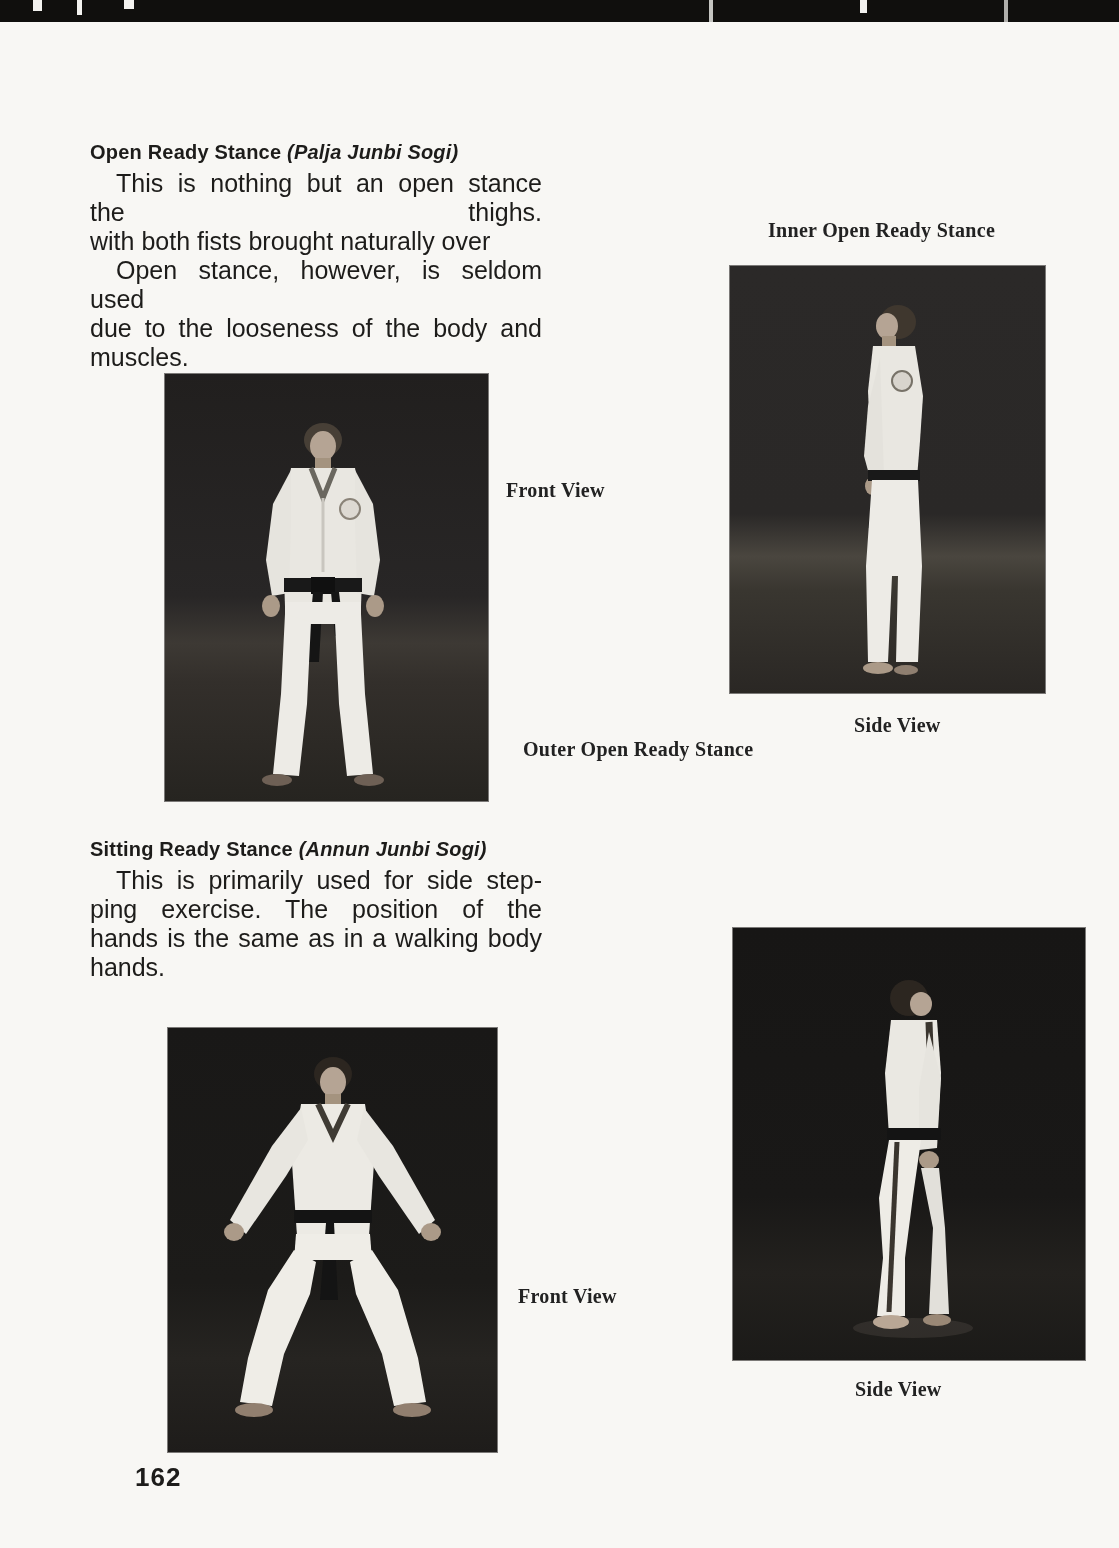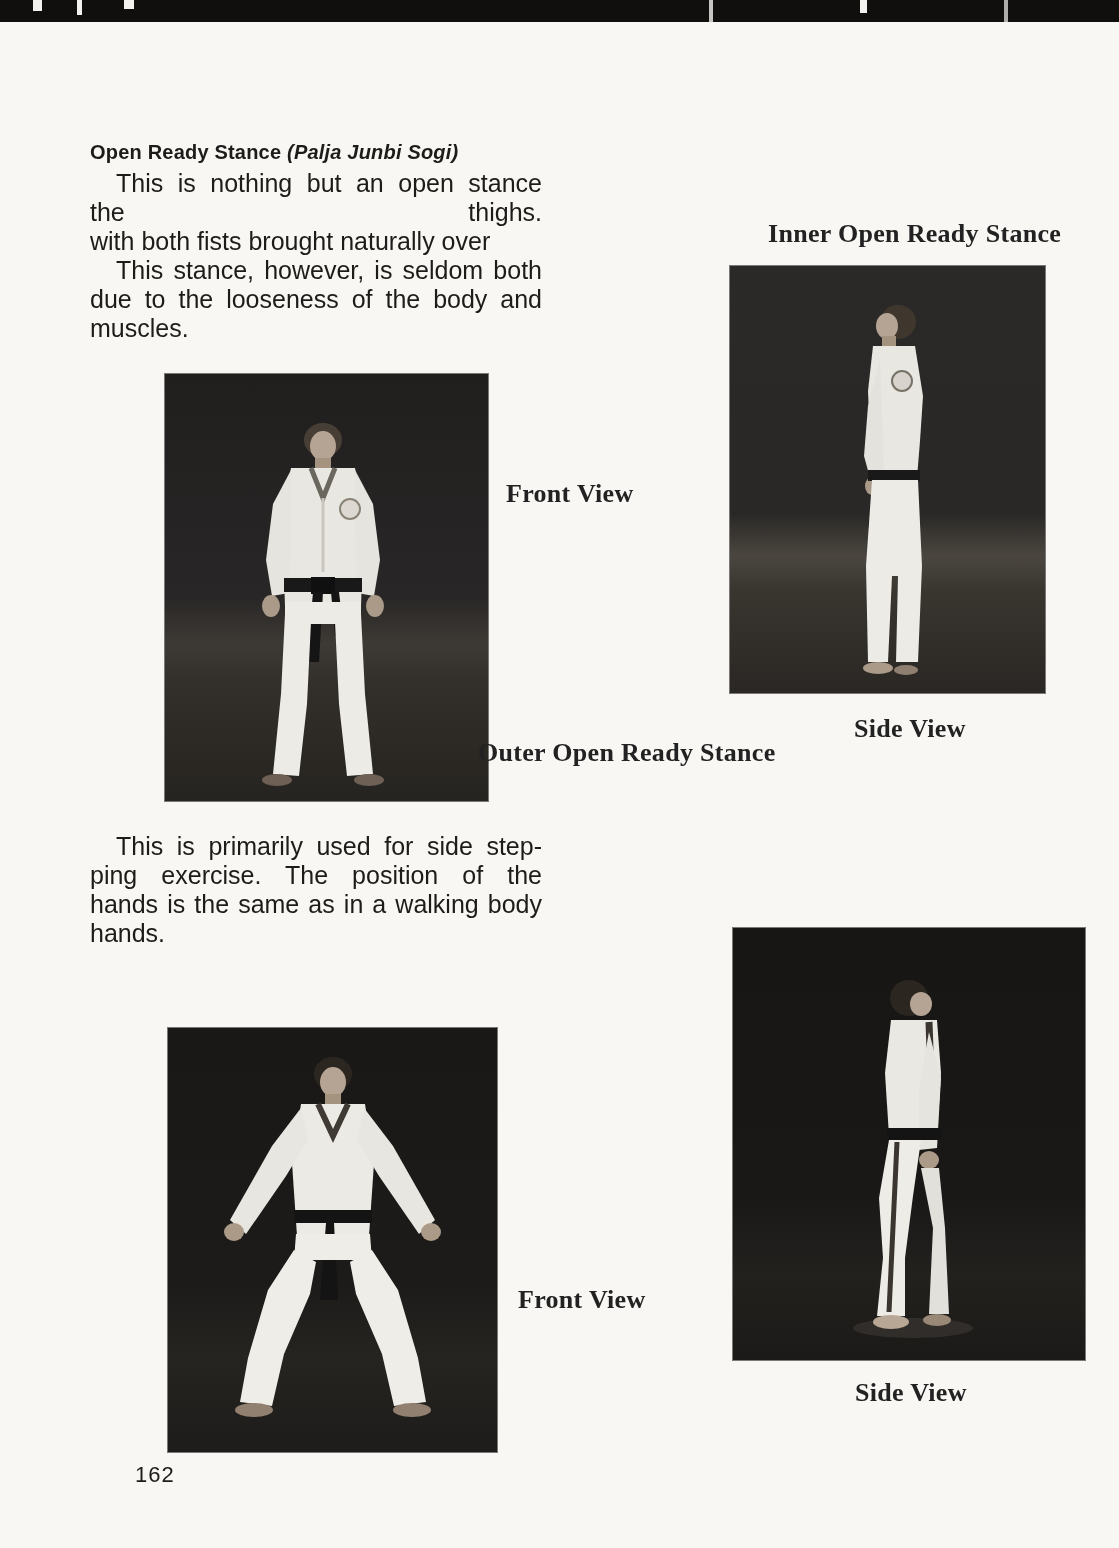--- a/index.html
+++ b/index.html
@@ -22,24 +22,24 @@
   }
   .heading .it{font-style:italic;font-weight:bold;}
   .para{font-size:25px;line-height:29px;margin-top:0;}
   .para .tline{text-align:justify;text-align-last:justify;white-space:normal;}
   .para .tline:last-child{text-align-last:left;}
   .para .tline:first-child{text-indent:26px;}
   
   .caption{
     position:absolute;
     font-family:"Liberation Serif", serif;
-    font-weight:bold;font-size:26px;color:#222;
+    font-weight:bold;font-size:20px;color:#222;
     letter-spacing:0.3px;white-space:nowrap;
   }
-  .pagenum{position:absolute;left:135px;top:1462px;font-size:22px;font-weight:normal;letter-spacing:1px;}
+  .pagenum{position:absolute;left:135px;top:1462px;font-size:26px;font-weight:bold;letter-spacing:1px;}
   
   .photo{position:absolute;overflow:hidden;box-shadow:0 0 0 1px rgba(20,18,16,.55);}
   .photo svg{display:block;width:100%;height:100%;}
   .ph1{left:165px;top:374px;width:323px;height:427px;
        background:linear-gradient(180deg,#211f1e 0%,#282626 52%,#3d3934 63%,#332f2b 72%,#262420 100%);}
   .ph2{left:730px;top:266px;width:315px;height:427px;
        background:linear-gradient(180deg,#2b2928 0%,#2a2827 58%,#4a463f 68%,#393630 76%,#2a2724 100%);}
   .ph3{left:168px;top:1028px;width:329px;height:424px;
        background:linear-gradient(180deg,#191817 0%,#1c1b19 60%,#262421 78%,#1e1c1a 100%);}
   .ph4{left:733px;top:928px;width:352px;height:432px;
@@ -63,21 +63,21 @@
     <div class="heading">
       <span>Open Ready Stance</span>
       <span class="it">(Palja Junbi Sogi)</span>
     </div>
     <div class="para">
         <div class="tline">This is nothing but an open stance</div>
         <div class="tline">the thighs.</div>
         <div class="tline">with both fists brought naturally over</div>
       </div>
     <div class="para">
-        <div class="tline">This stance, however, is seldom both</div>
+        <div class="tline">Open stance, however, is seldom used</div>
         <div class="tline">due to the looseness of the body and</div>
         <div class="tline">muscles.</div>
       </div>
   </div>
 
   <div class="caption" style="left:768px;top:219px;">Inner Open Ready Stance</div>
 
   <div class="photo ph1">
     <svg viewBox="0 0 323 427">
       <ellipse cx="158" cy="66" rx="19" ry="17" fill="#473f36"></ellipse>
@@ -114,23 +114,27 @@
       <path d="M150,92 L138,140 L134,190 L140,212 L154,210 L152,150 Z" fill="#e4e2dc"></path>
       <ellipse cx="142" cy="220" rx="7" ry="9" fill="#ab9a88"></ellipse>
       <rect x="138" y="204" width="52" height="11" fill="#191919"></rect>
       <path d="M144,214 L138,262 L148,262 L152,214 Z" fill="#151515"></path>
       <path d="M142,214 L188,214 L192,300 L188,396 L166,396 L168,310 L162,310 L158,396 L138,396 L136,300 Z" fill="#edebe6"></path>
       <ellipse cx="148" cy="402" rx="15" ry="6" fill="#ab9a88"></ellipse>
       <ellipse cx="176" cy="404" rx="12" ry="5" fill="#8f7f70"></ellipse>
     </svg>
   </div>
   <div class="caption" style="left:854px;top:714px;">Side View</div>
-  <div class="caption" style="left:478px;top:738px;font-family:Liberation Serif, serif;">Outer Open Ready Stance</div>
+  <div class="caption" style="left:523px;top:738px;font-family:Liberation Serif, serif;">Outer Open Ready Stance</div>
 
   <div class="textblock" style="left:90px;top:832px;">
+    <div class="heading">
+      <span>Sitting Ready Stance</span>
+      <span class="it">(Annun Junbi Sogi)</span>
+    </div>
     <div class="para">
         <div class="tline">This is primarily used for side step-</div>
         <div class="tline">ping exercise. The position of the</div>
         <div class="tline">hands is the same as in a walking body</div>
         <div class="tline">hands.</div>
       </div>
   </div>
 
   <div class="photo ph3">
     <svg viewBox="0 0 329 424">

